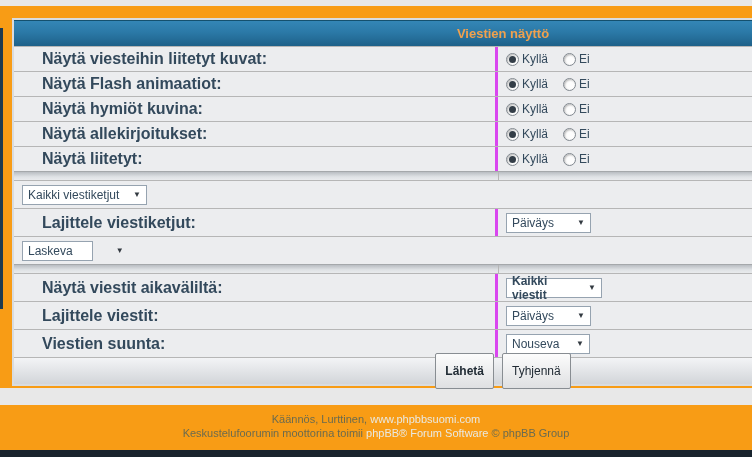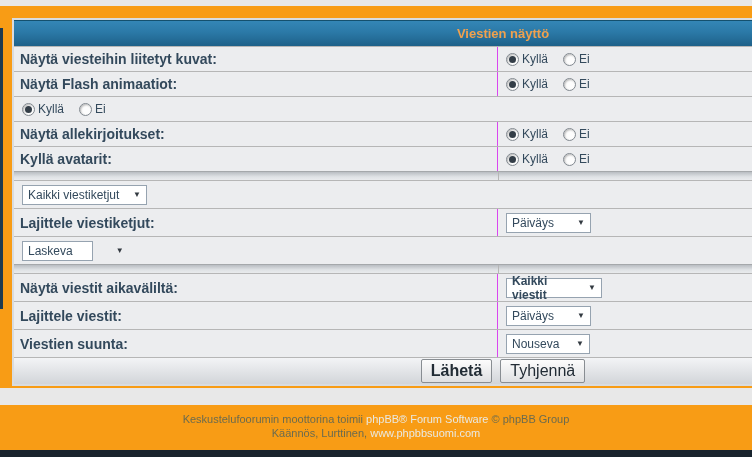--- a/index.html
+++ b/index.html
@@ -23,23 +23,23 @@
   .panel-header {
     height:25px; line-height:25px; text-align:center;
     background:linear-gradient(180deg,#3486b6 0%,#2b79a7 45%,#1e6189 100%);
     border-top:1px solid #14506e;
     color:#f0a14e; font-weight:bold; font-size:13px;
   }
   .row { display:flex; border-top:1px solid #b6b6b6; background:#ecedef; box-sizing:border-box; }
   .radio-row { height:25px; }
   .select-row { height:28px; }
   .cell-l {
-    flex:0 0 484px; width:484px; border-right:1px solid #d946ef;
-    padding-left:6px; display:flex; align-items:center;
-    font-weight:bold; color:#33495c; font-size:14px; box-sizing:border-box;
+    flex:0 0 484px; width:484px; border-right:3px solid #d946ef;
+    padding-left:28px; display:flex; align-items:center;
+    font-weight:bold; color:#33495c; font-size:16px; box-sizing:border-box;
   }
   .cell-r { flex:1; padding-left:8px; display:flex; align-items:center; font-size:12px; color:#33495c; }
   .spacer-row { height:8px; display:flex;
     background:linear-gradient(180deg,#b9bdc2 0%,#dfe2e5 60%,#e9ebed 100%);
     border-top:1px solid #a5a8ab; }
   .spacer-l { flex:0 0 484px; border-right:1px solid #b6b6b6; }
   .spacer-r { flex:1; }
 
   .radio {
     width:11px; height:11px; border-radius:50%;
@@ -63,21 +63,21 @@
   .sel .arrow { font-size:8px; color:#333a41; margin-left:8px; }
   .w125 { width:125px; } .w96 { width:96px;font-weight:bold; } .w85 { width:85px;align-items:center; }
   .w76 { width:84px; } .w71 { width:71px;gap:35px; }
 
   .btn-row {
     height:26px; border-top:1px solid #b6b6b6;
     background:linear-gradient(180deg,#f3f4f6 0%,#d2d5d9 100%);
     display:flex; align-items:center; justify-content:center; gap:8px;
   }
   .btn {
-    height:24px; padding:0 9px; font-size:16px;
+    height:36px; padding:0 9px; font-size:12px;
     border:1px solid #888d92; border-radius:2px;
     background:linear-gradient(180deg,#fcfcfc,#dfe0e2);
     color:#222c35; display:flex; align-items:center; cursor:pointer;
     font-family:"Liberation Sans","DejaVu Sans",sans-serif;
   }
   .btn-primary { font-weight:bold; }
 
   .footer-line { font-size:11px; line-height:14px; color:#6b6b4f; }
   .footer-link { color:#e9e9e2; text-decoration:none; }
 </style>
@@ -104,38 +104,39 @@
       <div class="row radio-row">
         <div class="cell-l">Näytä Flash animaatiot:</div>
         <div class="cell-r">
           <span class="radio checked"></span>
           <span class="radio-label">Kyllä</span>
           <span class="radio radio-gap"></span>
           <span class="radio-label">Ei</span>
         </div>
       </div>
       <div class="row radio-row">
+        <div class="cell-l">Näytä hymiöt kuvina:</div>
         <div class="cell-r">
           <span class="radio checked"></span>
           <span class="radio-label">Kyllä</span>
           <span class="radio radio-gap"></span>
           <span class="radio-label">Ei</span>
         </div>
       </div>
       <div class="row radio-row">
         <div class="cell-l">Näytä allekirjoitukset:</div>
         <div class="cell-r">
           <span class="radio checked"></span>
           <span class="radio-label">Kyllä</span>
           <span class="radio radio-gap"></span>
           <span class="radio-label">Ei</span>
         </div>
       </div>
       <div class="row radio-row">
-        <div class="cell-l">Kyllä avatarit:</div>
+        <div class="cell-l">Näytä liitetyt:</div>
         <div class="cell-r">
           <span class="radio checked"></span>
           <span class="radio-label">Kyllä</span>
           <span class="radio radio-gap"></span>
           <span class="radio-label">Ei</span>
         </div>
       </div>
 
       <div class="spacer-row">
         <div class="spacer-l"></div>
@@ -205,19 +206,19 @@
         <button class="btn btn-primary">Lähetä</button>
         <button class="btn">Tyhjennä</button>
       </div>
 
     </div>
   </div>
 
   <div class="gap-strip"></div>
 
   <div class="footer-band">
+    <div class="footer-line"><span>Käännös, Lurttinen, </span><a class="footer-link" href="#">www.phpbbsuomi.com</a></div>
     <div class="footer-line"><span>Keskustelufoorumin moottorina toimii </span><a class="footer-link" href="#">phpBB® Forum Software</a><span> © phpBB Group</span></div>
-    <div class="footer-line"><span>Käännös, Lurttinen, </span><a class="footer-link" href="#">www.phpbbsuomi.com</a></div>
   </div>
 
   <div class="bottom-strip"></div>
   <div class="left-dark-line"></div>
 </div>
 
 </body></html>

